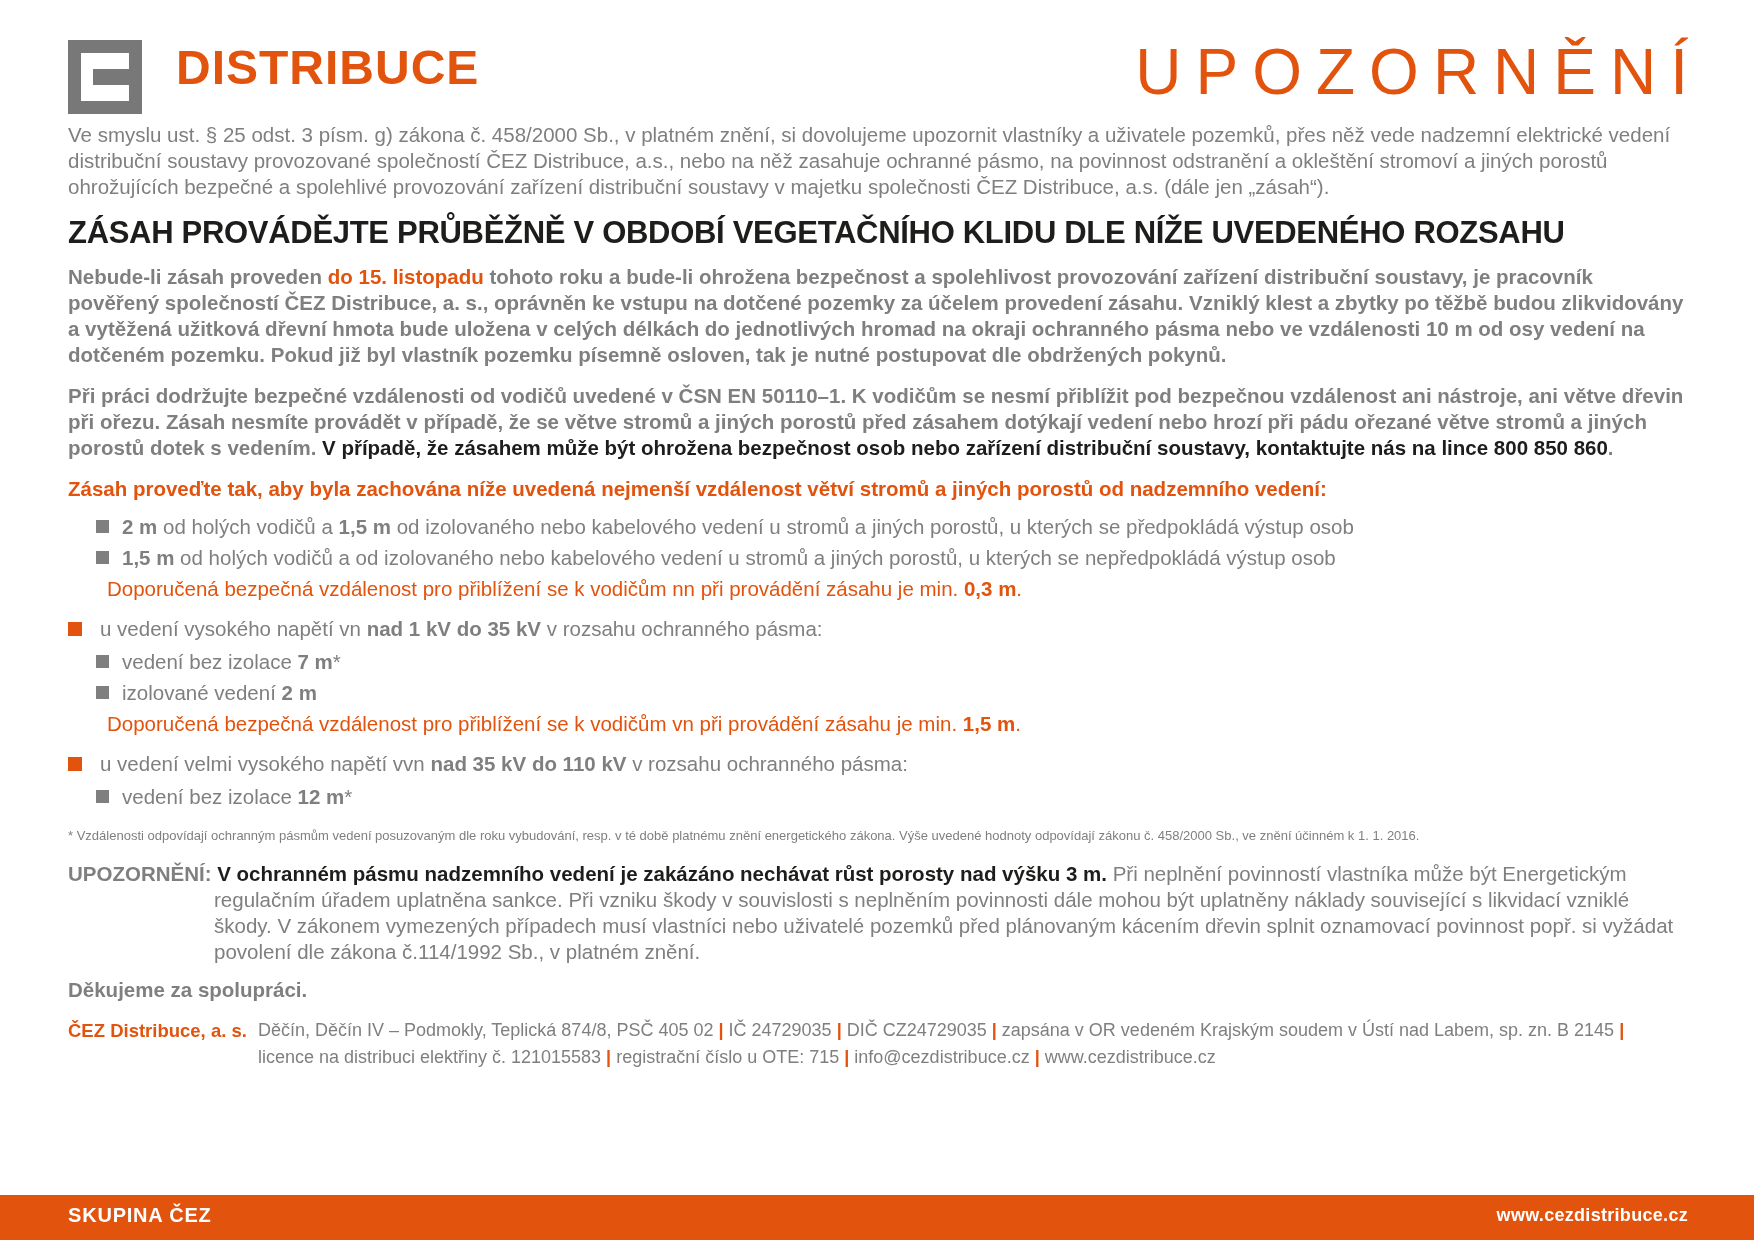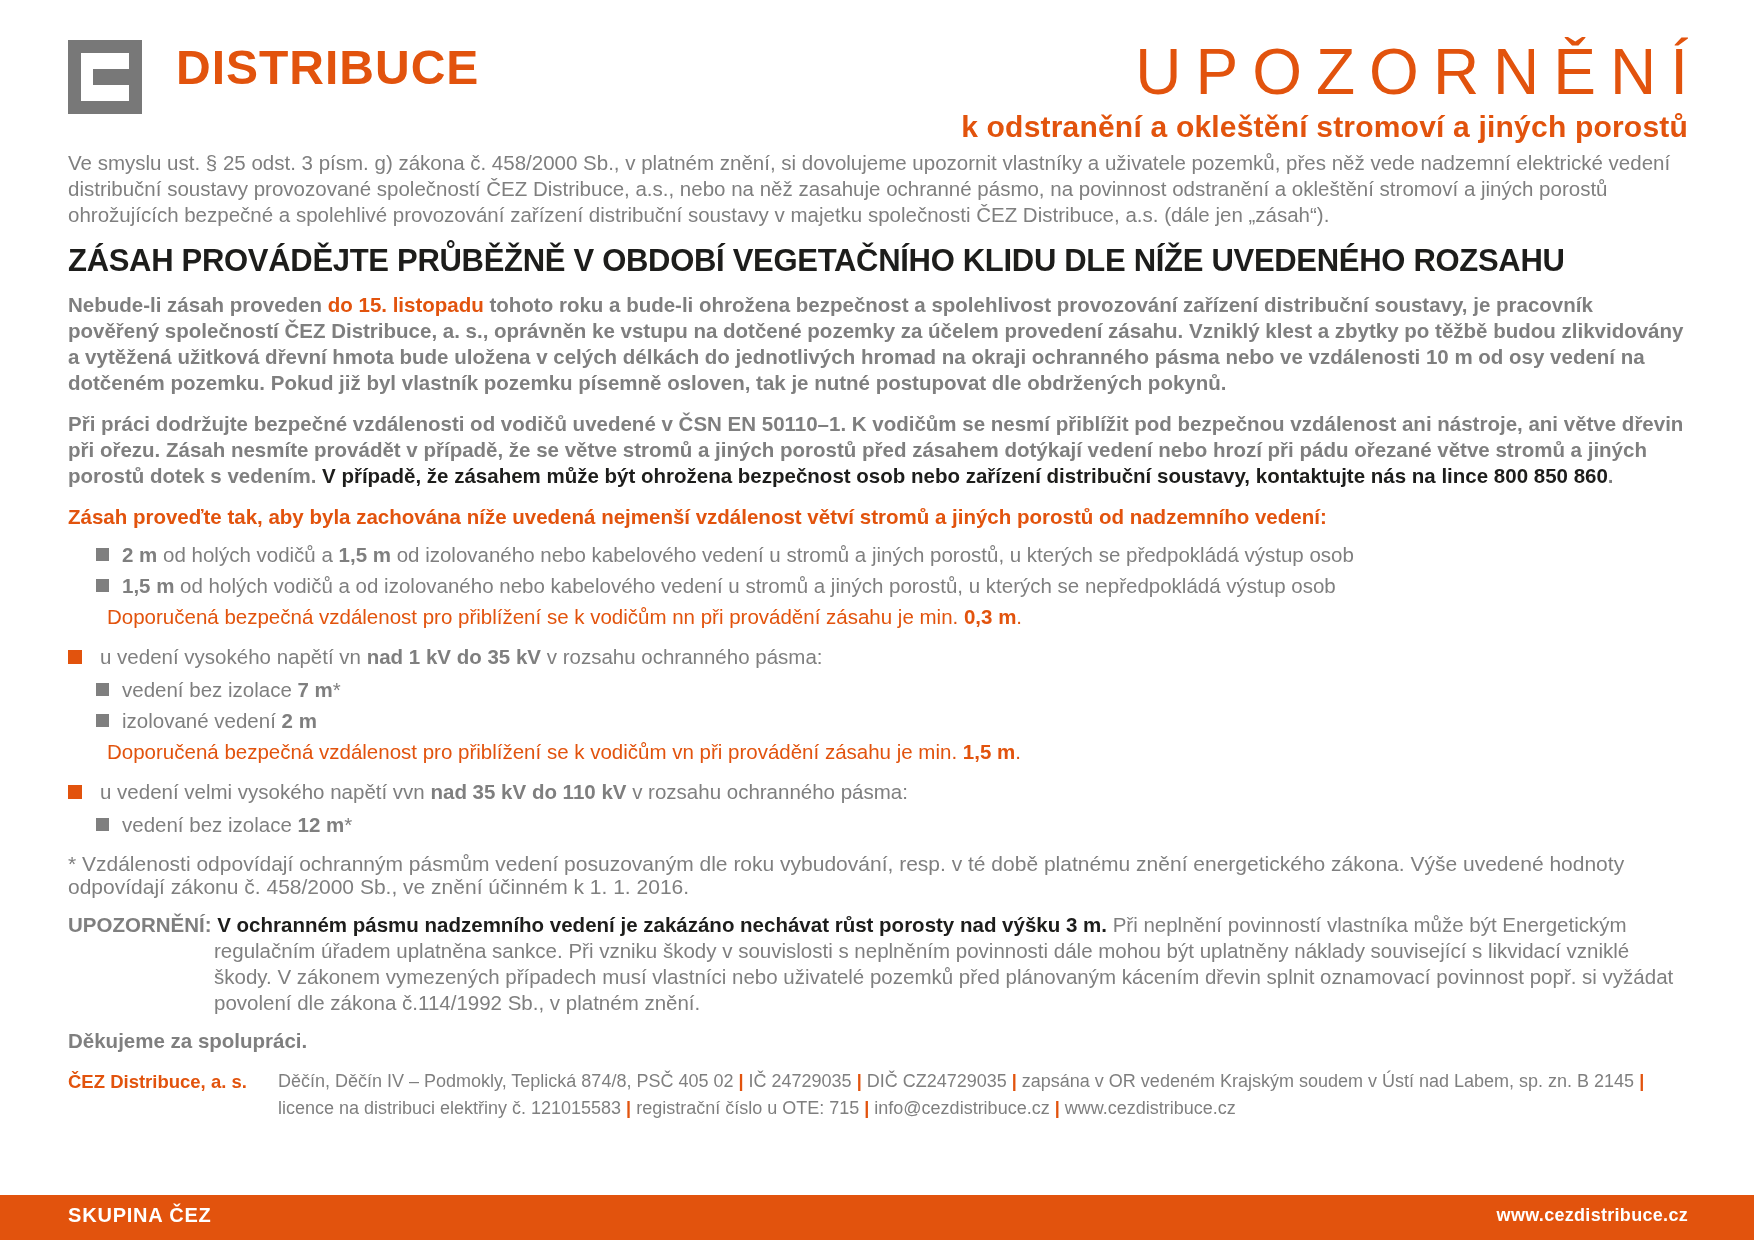--- a/index.html
+++ b/index.html
@@ -38,27 +38,27 @@
   
   .group{margin-bottom:14px;}
   .row{display:flex;align-items:flex-start;font-size:20.5px;line-height:26px;}
   .row.l1{margin-bottom:7px;}
   .row.l2{margin-left:28px;margin-bottom:5px;}
   .sq{flex:none;margin-top:6px;}
   .l1 .sq{width:14px;height:14px;background:var(--orange);margin-right:18px;}
   .l2 .sq{width:13px;height:13px;background:var(--gray);margin-right:13px;}
   .rec{margin-left:39px;font-size:20.5px;line-height:26px;color:var(--orange);margin-top:2px;}
 
-  .footnote{font-size:21px;line-height:23px;margin:4px 0 14px;}
+  .footnote{font-size:13px;line-height:23px;margin:4px 0 14px;}
 
   .warning{font-size:20.5px;line-height:26px;margin:0 0 12px;padding-left:146px;text-indent:-146px;}
   .wlabel{font-weight:bold;}
   .thanks{font-size:20.5px;line-height:26px;font-weight:bold;margin:0 0 14px;}
 
-  .company{display:flex;align-items:flex-start;font-size:18px;line-height:27px;gap:20px;}
+  .company{display:flex;align-items:flex-start;font-size:18px;line-height:27px;}
   .company-name{color:var(--orange);font-weight:bold;white-space:nowrap;margin-right:11px;font-size:18.5px;}
   .company-lines{min-width:0;}
 
   
   .s-b{font-weight:bold;}
   .s-o{color:var(--orange);font-weight:bold;}
   .s-d{color:var(--dark);font-weight:bold;}
 
   
   .bottom-bar{flex:none;height:45px;background:var(--orange);display:flex;align-items:center;justify-content:space-between;padding:0 66px 4px 68px;color:#fff;}
@@ -74,21 +74,20 @@
     <div class="header">
       <div class="logo-row">
         <div class="logo-mark">
           <div class="logo-inner"></div>
           <div class="logo-bar"></div>
         </div>
         <div class="brand">DISTRIBUCE</div>
       </div>
       <div class="header-right">
         <div class="title">UPOZORNĚNÍ</div>
-        <div class="subtitle">k odstranění a okleštění stromoví a jiných porostů</div>
       </div>
     </div>
 
     <p class="para">Ve smyslu ust. § 25 odst. 3 písm. g) zákona č. 458/2000 Sb., v platném znění, si dovolujeme upozornit vlastníky a uživatele pozemků, přes něž vede nadzemní elektrické vedení distribuční soustavy provozované společností ČEZ Distribuce, a.s., nebo na něž zasahuje ochranné pásmo, na povinnost odstranění a okleštění stromoví a jiných porostů ohrožujících bezpečné a spolehlivé provozování zařízení distribuční soustavy v majetku společnosti ČEZ Distribuce, a.s. (dále jen „zásah“).</p>
 
     <div class="h1">ZÁSAH PROVÁDĚJTE PRŮBĚŽNĚ V OBDOBÍ VEGETAČNÍHO KLIDU DLE NÍŽE UVEDENÉHO ROZSAHU</div>
 
     <p class="para bold"><span>Nebude-li zásah proveden </span><span class="s-o">do 15. listopadu</span><span> tohoto roku a bude-li ohrožena bezpečnost a spolehlivost provozování zařízení distribuční soustavy, je pracovník pověřený společností ČEZ Distribuce, a. s., oprávněn ke vstupu na dotčené pozemky za účelem provedení zásahu. Vzniklý klest a zbytky po těžbě budou zlikvidovány a vytěžená užitková dřevní hmota bude uložena v celých délkách do jednotlivých hromad na okraji ochranného pásma nebo ve vzdálenosti 10 m od osy vedení na dotčeném pozemku. Pokud již byl vlastník pozemku písemně osloven, tak je nutné postupovat dle obdržených pokynů.</span></p>
 
     <p class="para bold"><span>Při práci dodržujte bezpečné vzdálenosti od vodičů uvedené v ČSN EN 50110–1. K vodičům se nesmí přiblížit pod bezpečnou vzdálenost ani nástroje, ani větve dřevin při ořezu. Zásah nesmíte provádět v případě, že se větve stromů a jiných porostů před zásahem dotýkají vedení nebo hrozí při pádu ořezané větve stromů a jiných porostů dotek s vedením. </span><span class="s-d">V případě, že zásahem může být ohrožena bezpečnost osob nebo zařízení distribuční soustavy, kontaktujte nás na lince 800 850 860</span><span>.</span></p>

